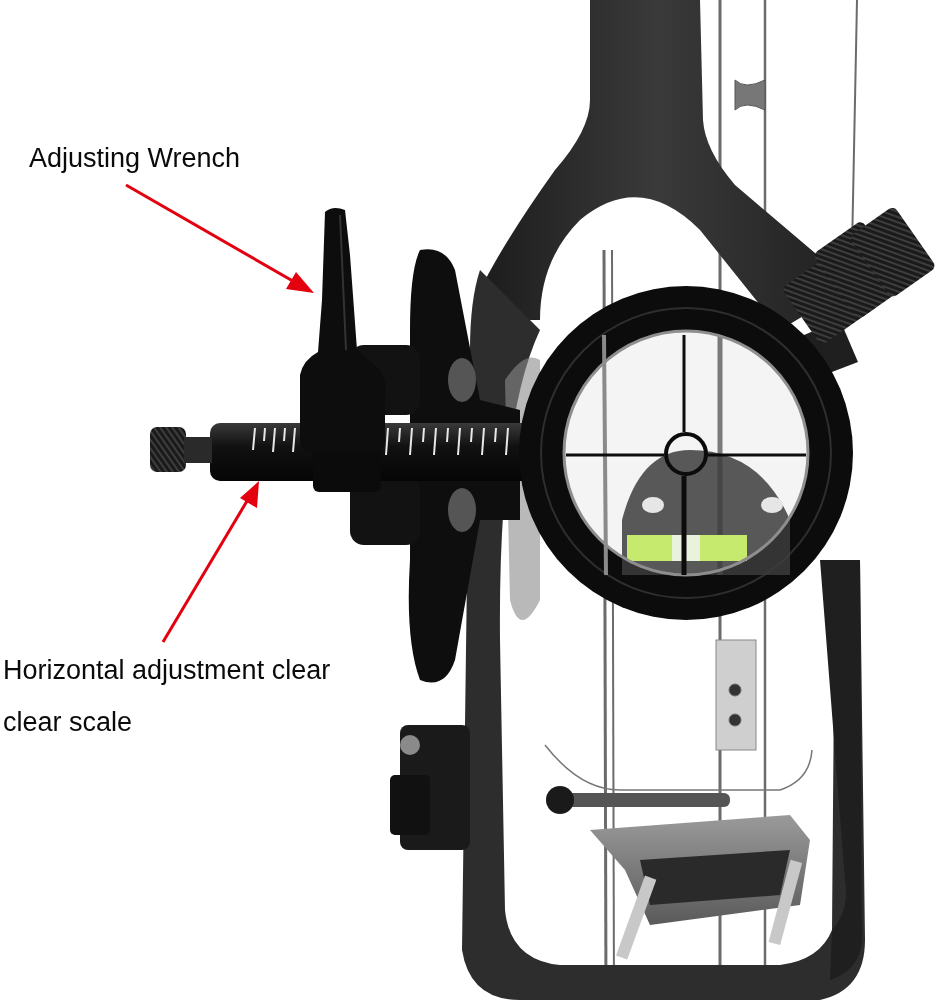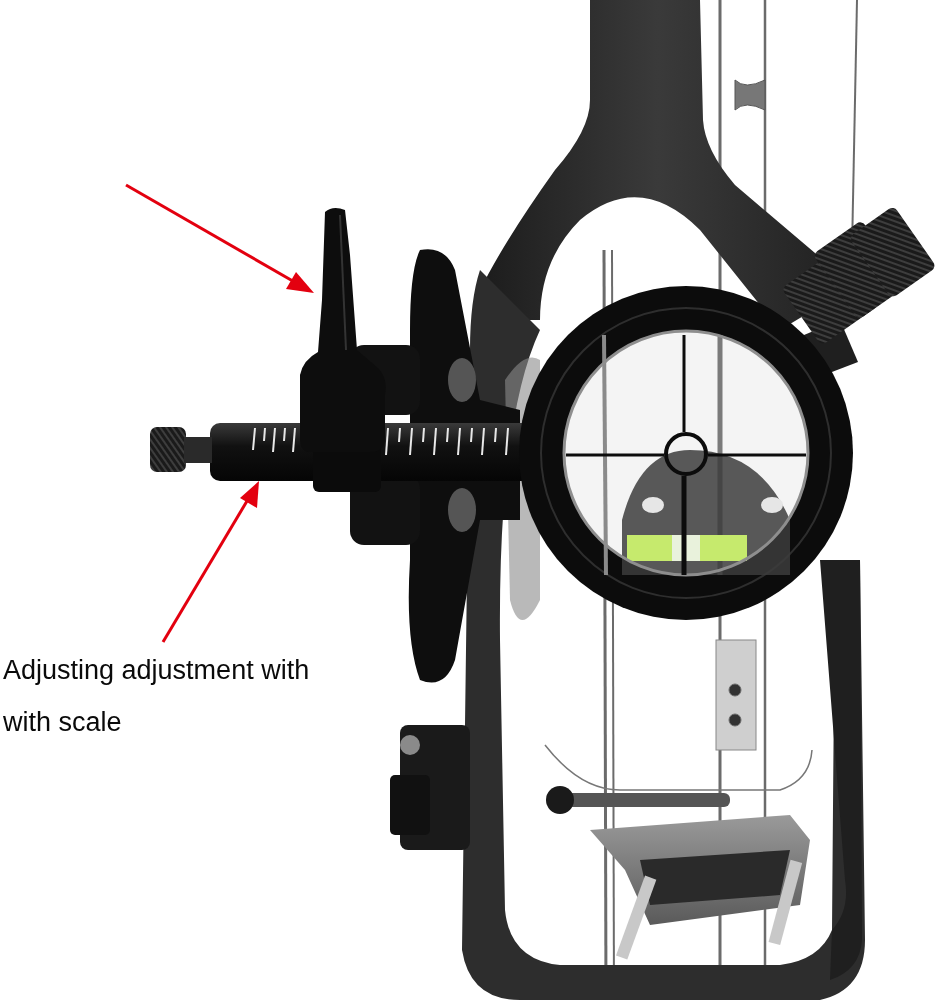--- a/index.html
+++ b/index.html
@@ -141,16 +141,17 @@
     <g>
       <line x1="126" y1="185" x2="298" y2="284" stroke="#e3000f" stroke-width="3"></line>
       <polygon points="314,293 286,289 296,272" fill="#e3000f"></polygon>
     </g>
     <g>
       <line x1="163" y1="642" x2="250" y2="496" stroke="#e3000f" stroke-width="3"></line>
       <polygon points="259,481 257,508 240,498" fill="#e3000f"></polygon>
     </g>
   </svg>
 
-  <div class="label" style="left:3px; top:657px;">Adjusting adjustment with</div>
-  <div class="label" style="left:3px; top:709px;">with scale</div>
+  <div class="label" style="left:29px; top:145px;">Adjusting Wrench</div>
+  <div class="label" style="left:3px; top:657px;">Horizontal adjustment clear</div>
+  <div class="label" style="left:3px; top:709px;">clear scale</div>
 
 </div>
 
 </body></html>

